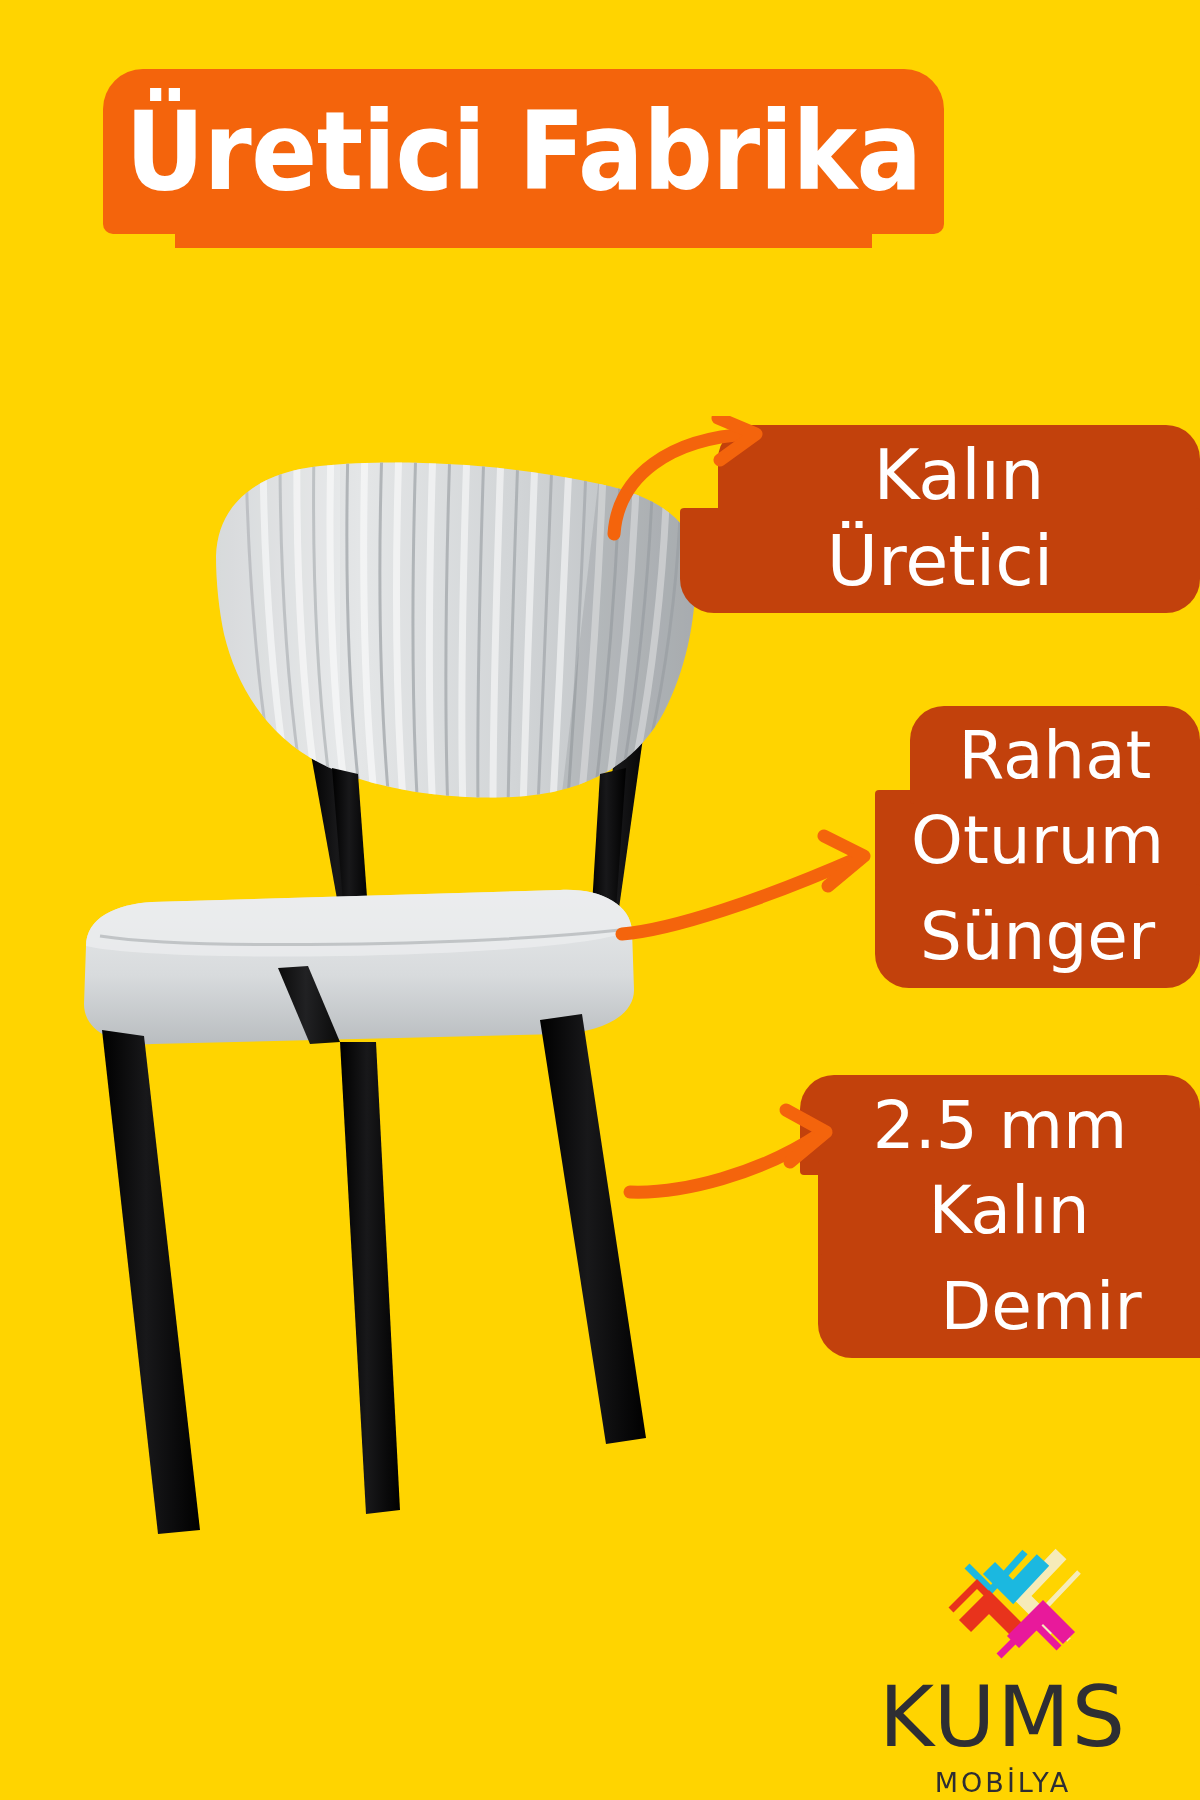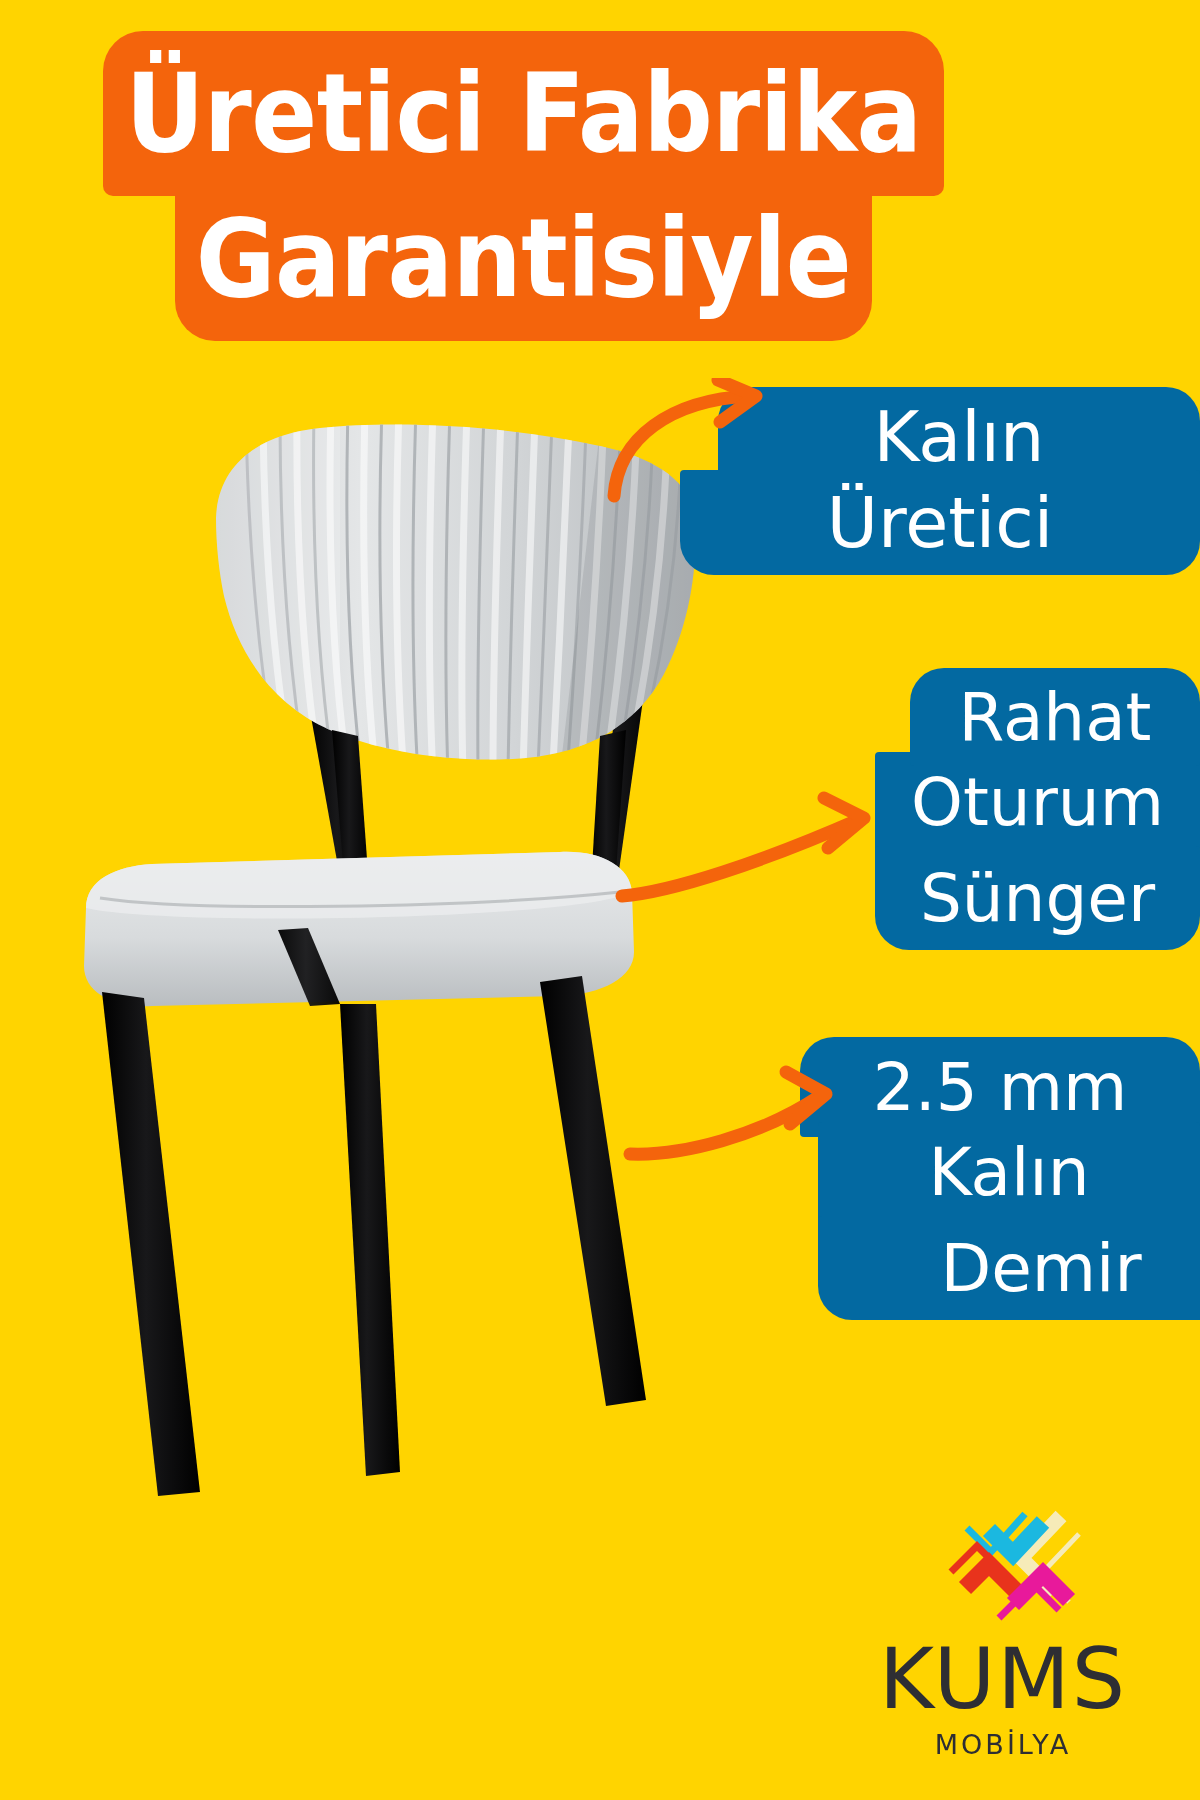--- a/index.html
+++ b/index.html
@@ -2,38 +2,38 @@
 <html lang="tr"><head>
 <meta charset="utf-8">
 <title>KUMS Mobilya - Üretici Fabrika Garantisiyle</title>
 <style>
   html,body{margin:0;padding:0;}
   body{
     width:1200px;height:1800px;overflow:hidden;
     font-family:"DejaVu Sans","Liberation Sans",sans-serif;
     background:#FFD400;position:relative;
   }
-  #poster{position:absolute;inset:0;background:#FFD400;overflow:hidden;}
+  #poster{position:absolute;inset:0;background:#FFD400;overflow:hidden;margin-top:38px;}
 
   
   .hdr{position:absolute;color:#fff;background:#F4640C;
        display:flex;align-items:center;justify-content:center;
        font-family:"DejaVu Sans Condensed","Liberation Sans Narrow","DejaVu Sans",sans-serif;
        font-weight:700;letter-spacing:-0.5px;white-space:nowrap;}
   #hdr-top{left:103px;top:31px;width:841px;height:165px;
            border-radius:40px 40px 10px 10px;font-size:108px;z-index:3;}
   #hdr-bot{left:175px;top:176px;width:697px;height:165px;
            border-radius:8px 8px 40px 40px;font-size:108px;z-index:2;}
   
   #hdr-join{position:absolute;left:175px;top:150px;width:697px;height:60px;
             background:#F4640C;z-index:2;}
 
   
   #chair{position:absolute;left:40px;top:400px;width:680px;height:1130px;z-index:4;}
-  .b-row{position:absolute;background:#0369a1;color:#fff;
+  .b-row{position:absolute;background:#c2410c;color:#fff;
          display:flex;align-items:center;justify-content:center;
          white-space:nowrap;z-index:6;}
 
   
   #b1a{left:718px;top:387px;width:482px;height:100px;border-radius:34px 34px 4px 4px;font-size:70px;}
   #b1b{left:680px;top:470px;width:520px;height:105px;border-radius:4px 4px 34px 34px;font-size:70px;}
   #b1fill{position:absolute;left:718px;top:455px;width:482px;height:40px;background:#F4640C;z-index:5;}
 
   
   #b2a{left:910px;top:668px;width:290px;height:98px;border-radius:34px 34px 4px 4px;font-size:66px;}
@@ -60,21 +60,20 @@
   #logo-sub{font-family:"DejaVu Sans","Liberation Sans",sans-serif;
             font-weight:400;font-size:27px;color:#2E2E33;letter-spacing:3px;margin-top:8px;}
 </style>
 </head>
 <body>
 
 <div id="poster">
 
   <div id="hdr-join"></div>
   <div class="hdr" id="hdr-top">Üretici Fabrika</div>
-  <div class="hdr" id="hdr-bot">Garantisiyle</div>
 
   <svg id="chair" viewBox="0 0 680 1130">
     <defs>
       <linearGradient id="gFab" x1="0" y1="0" x2="1" y2="0">
         <stop offset="0" stop-color="#CFD2D4"></stop>
         <stop offset="0.30" stop-color="#E4E6E7"></stop>
         <stop offset="0.62" stop-color="#D2D5D7"></stop>
         <stop offset="1" stop-color="#B6BABD"></stop>
       </linearGradient>
       <linearGradient id="gSeat" x1="0" y1="0" x2="0" y2="1">

